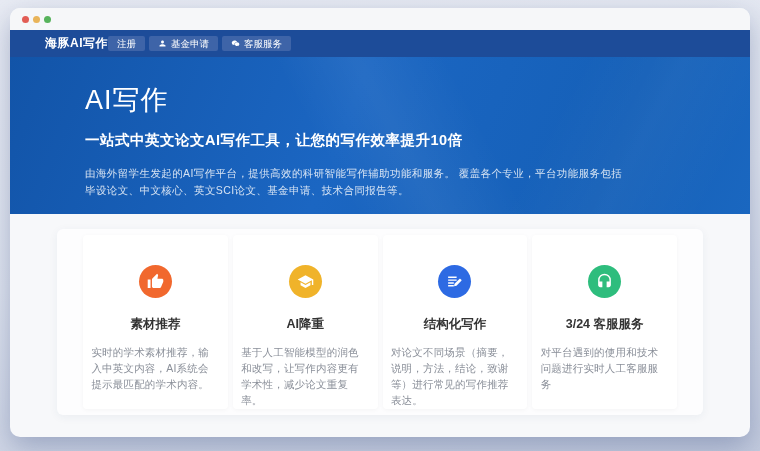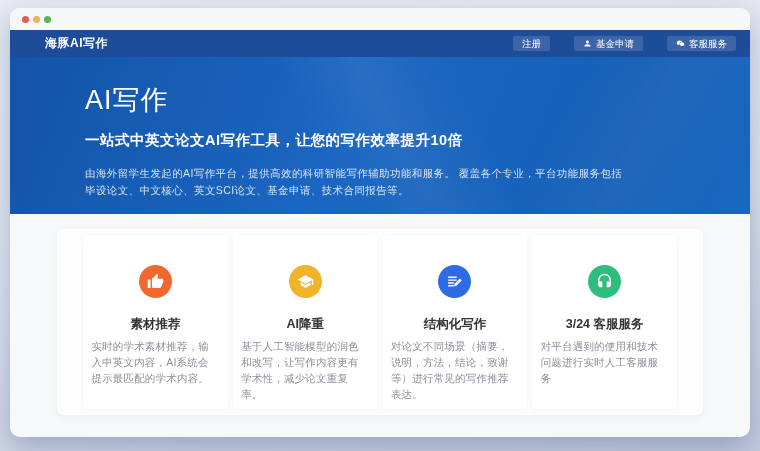--- a/index.html
+++ b/index.html
@@ -37,31 +37,30 @@
   .dot.red    { background: #e25d55; }
   .dot.yellow { background: #e9b45a; }
   .dot.green  { background: #57b35c; }
 
   
   .navbar {
     height: 27px;
     background: #1d4c99;
     display: flex;
     align-items: center;
-    justify-content: space-between;
     padding: 0 14px 0 35px;
   }
   .logo {
     color: #ffffff;
     font-size: 12px;
     font-weight: bold;
     letter-spacing: 0.5px;
     cursor: pointer;
   }
-  .nav-actions { display: flex; align-items: center; gap: 24px; }
+  .nav-actions { display: flex; align-items: center; gap: 4px; }
   .nav-btn {
     background: #3e64a8;
     color: #ffffff;
     border: none;
     border-radius: 2px;
     font-size: 9.5px;
     font-family: inherit;
     padding: 3px 9px;
     display: flex;
     align-items: center;
@@ -140,21 +139,21 @@
   .c-yellow { background: #f0b32a; }
   .c-blue   { background: #2d6ae3; }
   .c-green  { background: #2ebd7d; }
   .feature h3 {
     margin-top: 18px;
     font-size: 12.5px;
     color: #333333;
     font-weight: bold;
   }
   .feature p {
-    margin: 5px auto 0;
+    margin: 11px auto 0;
     width: 128px;
     text-align: left;
     font-size: 10.5px;
     color: #8a8f99;
     line-height: 16px;
     letter-spacing: 0.2px;
   }
 </style>
 </head>
 <body>

